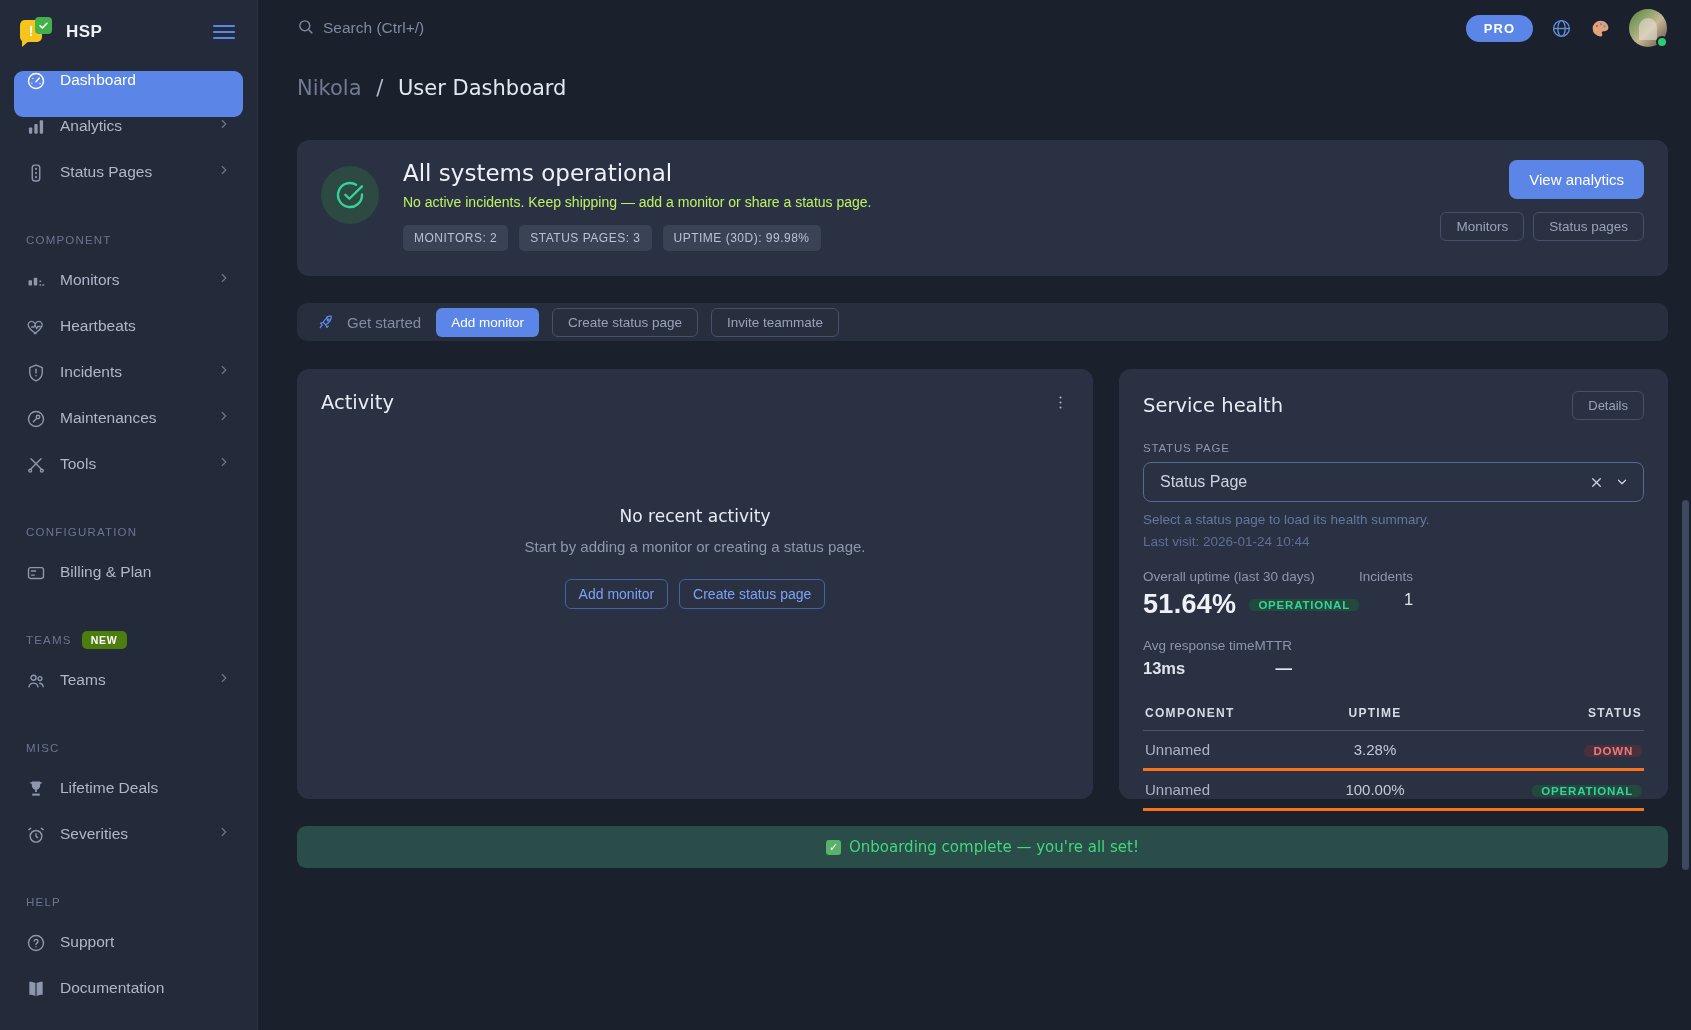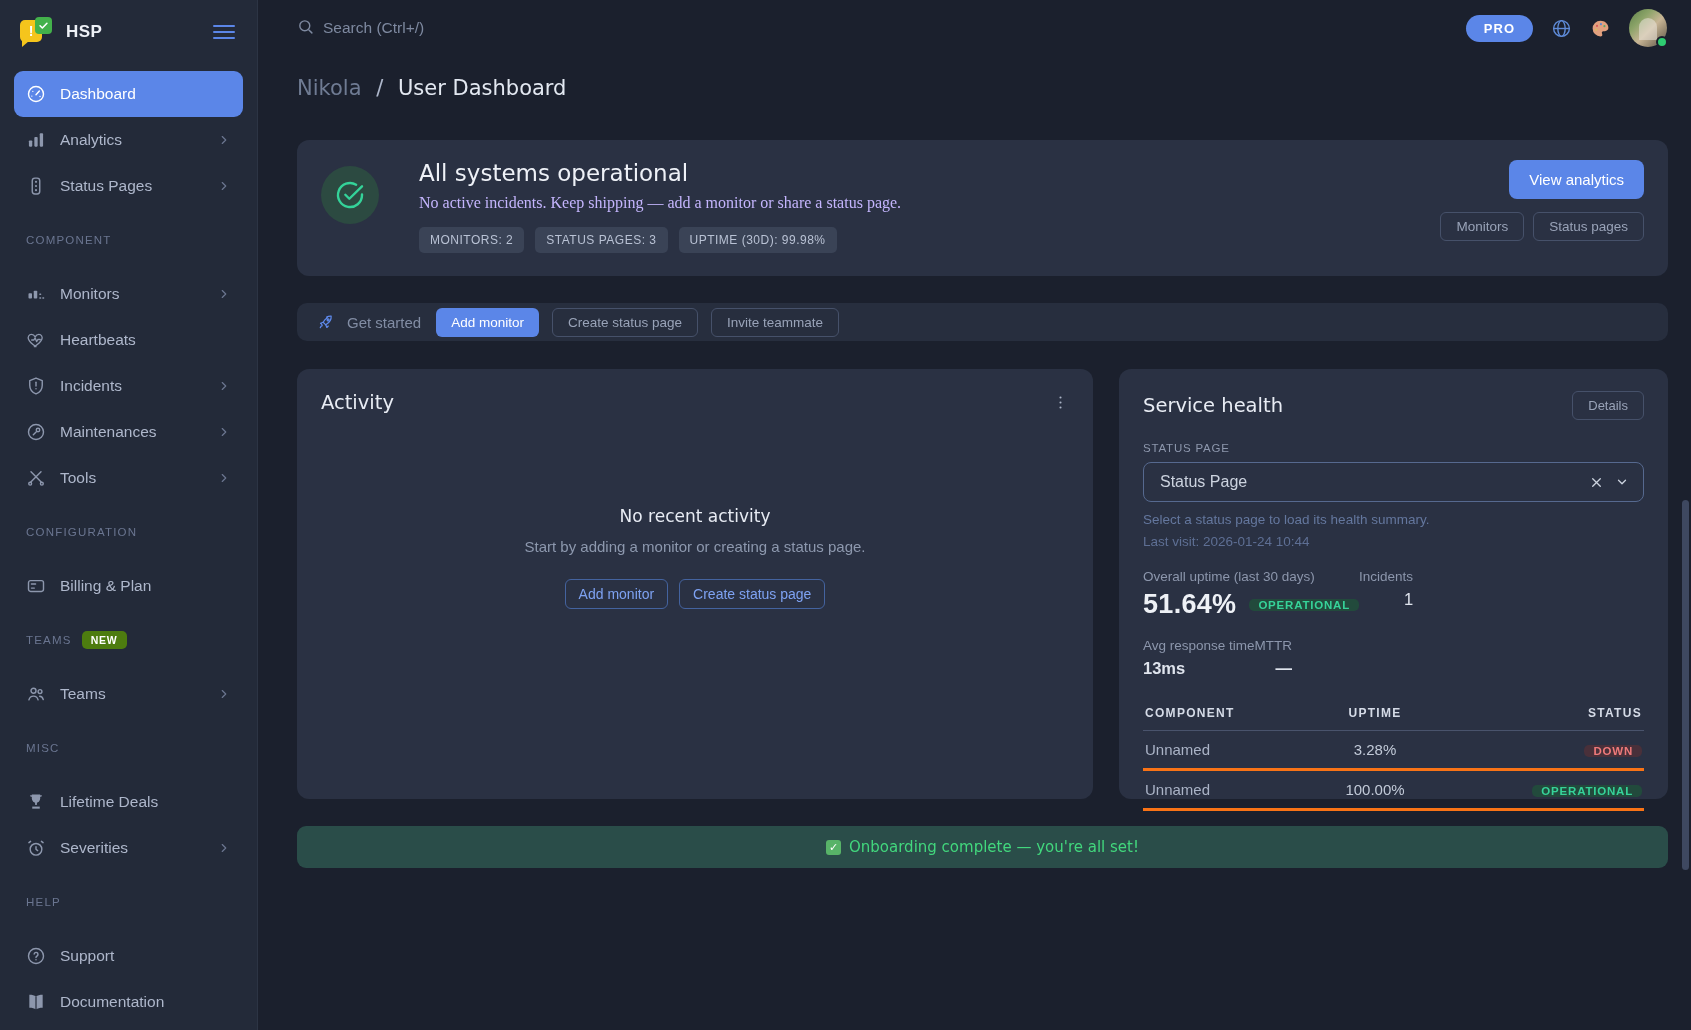--- a/index.html
+++ b/index.html
@@ -17,21 +17,21 @@
     display:flex; align-items:center; justify-content:center; }
   .logo-bubble::after { content:""; position:absolute; left:2px; bottom:-5px;
     border-left:7px solid #f5c51c; border-bottom:6px solid transparent; }
   .logo-check { position:absolute; right:2px; top:0; width:17px; height:17px; background:#43b14b;
     border-radius:4px; display:flex; align-items:center; justify-content:center; }
   .brand-name { color:#eef1f7; font-weight:bold; font-size:17px; letter-spacing:.5px; flex:1; }
   .hamburger { width:22px; display:flex; flex-direction:column; gap:4px; cursor:pointer; }
   .hamburger i { display:block; height:2px; border-radius:2px; background:#5b86e8; }
 
   .side-nav { padding:7px 14px 0 14px; }
-  .s-item { height:46px; display:flex; align-items:center; gap:14px; padding:0 12px;
+  .s-item { height:46px; display:flex; gap:14px; padding:0 12px;
     border-radius:9px; font-size:15.5px; color:#aeb7cb; cursor:pointer; }
   .s-item .s-ico { width:20px; height:20px; flex:0 0 20px; display:flex; color:#8d97ad; }
   .s-item.active { background:#5b86e8; color:#ffffff; }
   .s-item.active .s-ico { color:#ffffff; }
   .chev { margin-left:auto; color:#6b7690; display:flex; }
   .s-section { margin:24px 0; height:14px; padding:0 12px; font-size:11.5px; letter-spacing:1.2px;
     color:#6a7590; display:flex; align-items:center; gap:10px; }
   .new-badge { background:#4d7c0f; color:#fff; font-size:10.5px; font-weight:bold;
     letter-spacing:.8px; padding:3px 9px; border-radius:5px; }
 
@@ -54,25 +54,25 @@
     border-radius:50%; background:#2ecc71; border:2.5px solid #1b202d; }
 
   .content { padding:0 23px 0 39px; }
   .crumbs { margin-top:20px; font-family:"DejaVu Sans", sans-serif; font-size:21px; }
   .crumbs .c-parent { color:#6f7b93; cursor:pointer; }
   .crumbs .c-sep { color:#aeb7cb; margin:0 8px; }
   .crumbs .c-current { color:#e3e8f1; }
 
   
   .hero { margin-top:40px; background:#2a3143; border-radius:12px; height:136px;
-    padding:20px 24px; display:flex;gap:16px; }
+    padding:20px 24px; display:flex; }
   .hero-status { width:58px; height:58px; border-radius:50%; background:#2c4a41; flex:0 0 58px;
     display:flex; align-items:center; justify-content:center; margin-right:24px; margin-top:6px; }
   .hero-title { font-family:"DejaVu Sans", sans-serif; font-size:23px; color:#eef1f7; }
-  .hero-sub { margin-top:8px; font-size:16px; color:#c4b5fd;font-family:Liberation Serif, serif; }
+  .hero-sub { margin-top:8px; font-size:14px; color:#bef264; }
   .hero-badges { margin-top:15px; display:flex; gap:11px; }
   .chip { background:#3a4356; color:#b9c2d4; font-size:12px; letter-spacing:.5px;
     padding:6px 11px; border-radius:5px; }
   .hero-right { margin-left:auto; display:flex; flex-direction:column; align-items:flex-end; }
   .btn-primary { background:#5b86e8; color:#fff; border:none; border-radius:8px;
     font-size:15px; padding:11px 20px; cursor:pointer; font-family:"Liberation Sans", sans-serif; }
   .hero-right .ghost-row { display:flex; gap:9px; margin-top:13px; }
   .btn-ghost { background:transparent; border:1px solid #46516a; color:#99a3b8; border-radius:6px;
     font-size:13.5px; padding:6px 15px; cursor:pointer; font-family:"Liberation Sans", sans-serif; }
 

